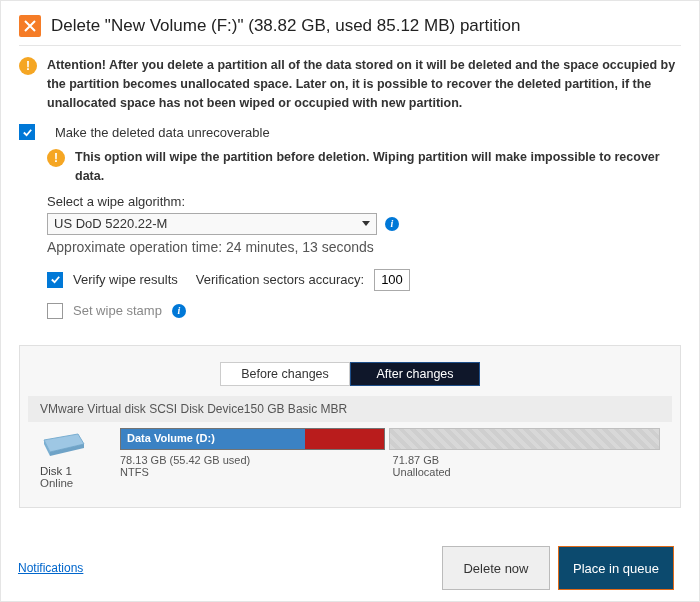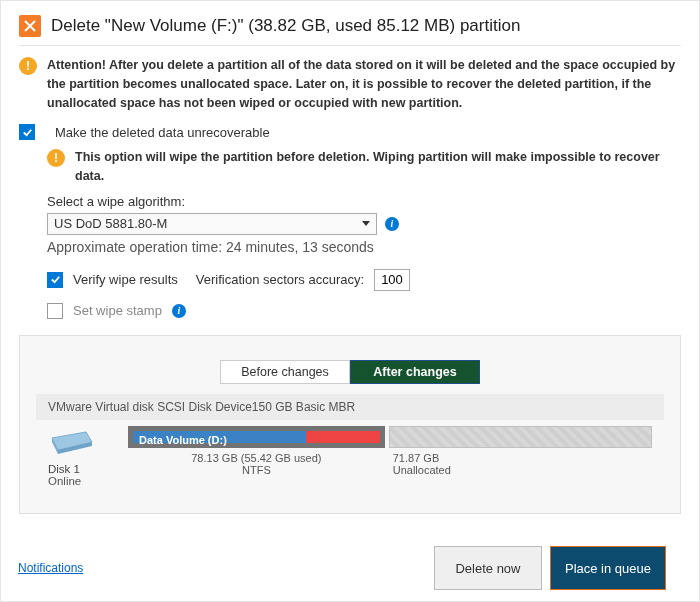--- a/index.html
+++ b/index.html
@@ -64,58 +64,58 @@
     font-family: Georgia, serif;
   }
   .small-note { font-size: 14px; color: #555; margin-top: 4px; }
   .input-text {
     width: 36px; height: 22px;
     border: 1px solid #aaa; padding: 0 6px;
     font-family: inherit; font-size: 13px;
   }
   .disabled-text { color: #888; }
   .panel {
-    margin-top: 16px;
+    margin-top: 26px;
     border: 1px solid #e0e0e0;
     background: #f7f7f7;
-    padding: 16px;
+    padding: 8px;
   }
   .tabs { display:flex; justify-content:center; padding: 8px 0 10px 0; gap:0; }
   .tab {
     width: 130px; height: 24px;
     display:flex; align-items:center; justify-content:center;
     font-size: 12.5px; cursor: pointer;
     border: 1px solid #ccc; background:#fff;
   }
-  .tab.active { background:#14532d; color:#fff; border-color:#1e4f8a;font-weight:bold; }
+  .tab.active { background:#0f172a; color:#fff; border-color:#1e4f8a; }
   .disk-header {
     display:flex; justify-content:flex-start;
     padding: 6px 12px; font-size:12px; color:#555;
     background:#ececec;
   }
   .disk-body { display:flex; padding: 6px 12px 10px 12px; gap:0; }
   .disk-left { width: 80px; padding-top:2px; }
   .disk-icon { width: 48px; height: 28px; margin-bottom:4px; }
   .disk-name { font-size:11.5px; color:#444; }
   .disk-status { font-size:11.5px; color:#555; }
   .disk-bars { flex:1; display:flex; flex-direction:column; }
   .bars-row { display:flex; height:22px; gap:4px; }
-  .vol-bar { flex: 0 0 49%; background:#ef4444; position:relative; border:5px solid #737373; }
+  .vol-bar { flex: 0 0 49%; background:#b91c1c; position:relative; border:1px solid #737373; }
   .vol-fill { position:absolute; left:0; top:0; bottom:0; width:70%; background:#3b82c4; }
   .vol-label { position:relative; color:#fff; font-size:11px; font-weight:600; padding:3px 6px; }
   .unalloc-bar {
     flex: 1;
     background: repeating-linear-gradient(45deg,#d8d8d8,#d8d8d8 4px,#cfcfcf 4px,#cfcfcf 8px);
     border:1px solid #c0c0c0;
   }
   .bars-meta { display:flex; margin-top:4px; font-size:11px; color:#555; }
-  .meta-left { flex:0 0 49%;text-align:center; }
+  .meta-left { flex:0 0 49%; }
   .meta-right { padding-left:8px; }
   .footer {
-    position: absolute; bottom: 0; left: 0; right: 16px;
+    position: absolute; bottom: 0; left: 0; right: 8px;
     display:flex; align-items:center; justify-content:space-between;
     padding: 12px 18px;
   }
   .link { color:#0066cc; font-size:12px; text-decoration:underline; cursor:pointer; }
   .btn-row { display:flex; gap:8px; }
   .btn {
     min-width: 108px; height: 44px;
     border: 1px solid #bbb; background:#efefef;
     display:flex; align-items:center; justify-content:center;
     font-size: 13px; cursor:pointer; padding: 0 14px;
@@ -154,21 +154,21 @@
 
   <div class="indent">
     <div class="warn-row" style="margin-bottom:8px;">
       <div class="icon-badge">!</div>
       <div style="font-weight:600; font-size:12.5px; line-height:1.5;">This option will wipe the partition before deletion. Wiping partition will make impossible to recover data.</div>
     </div>
 
     <div class="select-label">Select a wipe algorithm:</div>
     <div class="row">
       <div class="dropdown">
-        <span>US DoD 5881.80-M</span>
+        <span>US DoD 5220.22-M</span>
         <span class="dd-arrow"></span>
       </div>
       <div class="info-icon">i</div>
     </div>
     <div class="small-note">Approximate operation time: 24 minutes, 13 seconds</div>
 
     <div class="row" style="margin-top:14px; gap:10px;">
       <div class="checkbox checked">
         <svg viewBox="0 0 12 12">
             <path d="M2 6 L5 9 L10 3" stroke="#fff" stroke-width="2" fill="none"></path>

